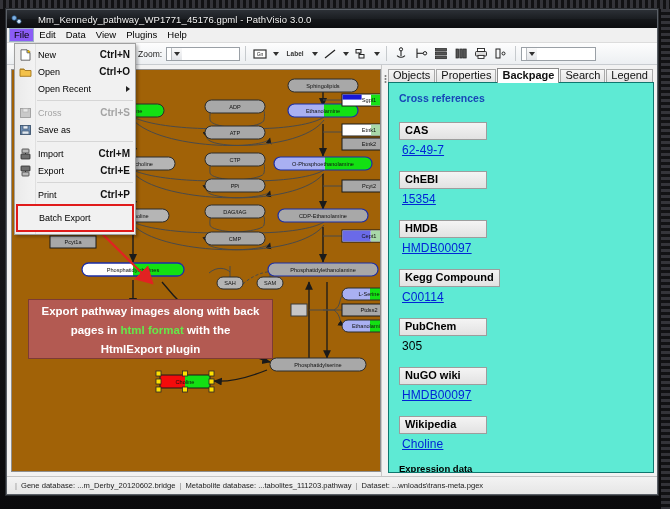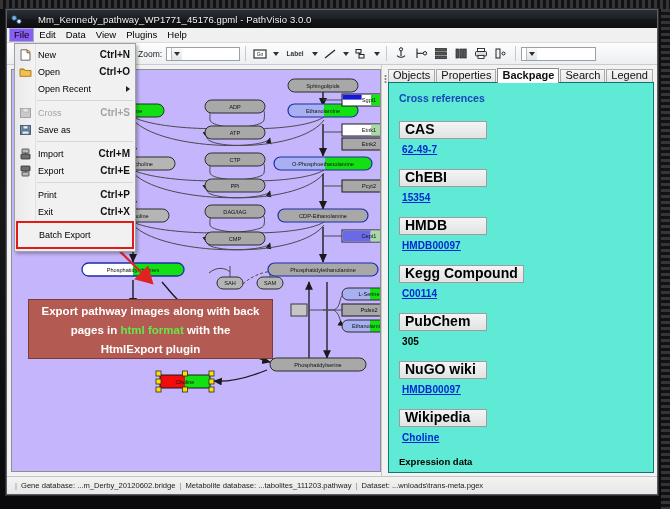--- a/index.html
+++ b/index.html
@@ -105,21 +105,21 @@
   }
 
   
   #canvaswrap{
     position:relative; width:442px; background:#f2f2f2;
     border-right:1px solid #c9c9c9;
     display:flex;
   }
   #canvas{
     position:relative; flex:1; margin:4px 0 4px 4px;
-    background:#c4b5fd; border:1px solid #8f8f8f;
+    background:#a16207; border:1px solid #8f8f8f;
     overflow:hidden;
   }
   #canvas svg{ position:absolute; left:0; top:0; }
 
   
 
   
   #callout{
     position:absolute; left:16px; top:229px; width:245px; height:60px;
     background:#b35a52; border:1px solid #7d3b35;
@@ -156,27 +156,27 @@
     flex:1; margin-left:6px; background:#5eead4; border:1px solid #0f766e;
     overflow:hidden; position:relative; padding:9px 10px 12px 10px;
   }
   #bp-title{
     color:#1746b7; font-size:10.5px; font-weight:bold; margin:0 0 16px 0;
   }
   .xref{ margin-bottom:11px; }
   .xref .hdr{
     background:linear-gradient(180deg,#f4f4f4,#e2e2e2);
     border:1px solid #9d9d9d;
-    font-size:14px; font-weight:bold; color:#000;
+    font-size:11px; font-weight:bold; color:#000;
     padding:2px 5px 3px 5px; display:inline-block; min-width:88px;
     line-height:11px;
   }
   .xref .val{
-    font-size:10px; margin:3px 0 0 3px; color:#0026d6;
-    text-decoration:underline; display:inline-block; font-weight:bold;
+    font-size:12px; margin:3px 0 0 3px; color:#0026d6;
+    text-decoration:underline; display:inline-block; font-weight:normal;
     letter-spacing:.1px;
   }
   .xref .val.plain{ color:#000; text-decoration:none; }
   #bp-foot{
     font-size:9.5px;font-weight:bold;color:#000;margin-top:2px;
   }
 
   
   #statusbar{
     position:absolute; left:0; right:0; bottom:0; height:18px;
@@ -761,24 +761,20 @@
         <span class="acc">Ctrl+E</span>
       </div>
 
       <div class="fm-div"></div>
 
       <div class="fm-item">
         <span class="lbl">Print</span>
         <span class="acc">Ctrl+P</span>
       </div>
 
-      <div class="fm-item">
-        <span class="lbl">Exit</span>
-        <span class="acc">Ctrl+X</span>
-      </div>
 
       <div class="fm-item hl">
         <span class="lbl">Batch Export</span>
       </div>
     </div>
 
   </div>
 
   <svg id="redarrow">
     <defs>

